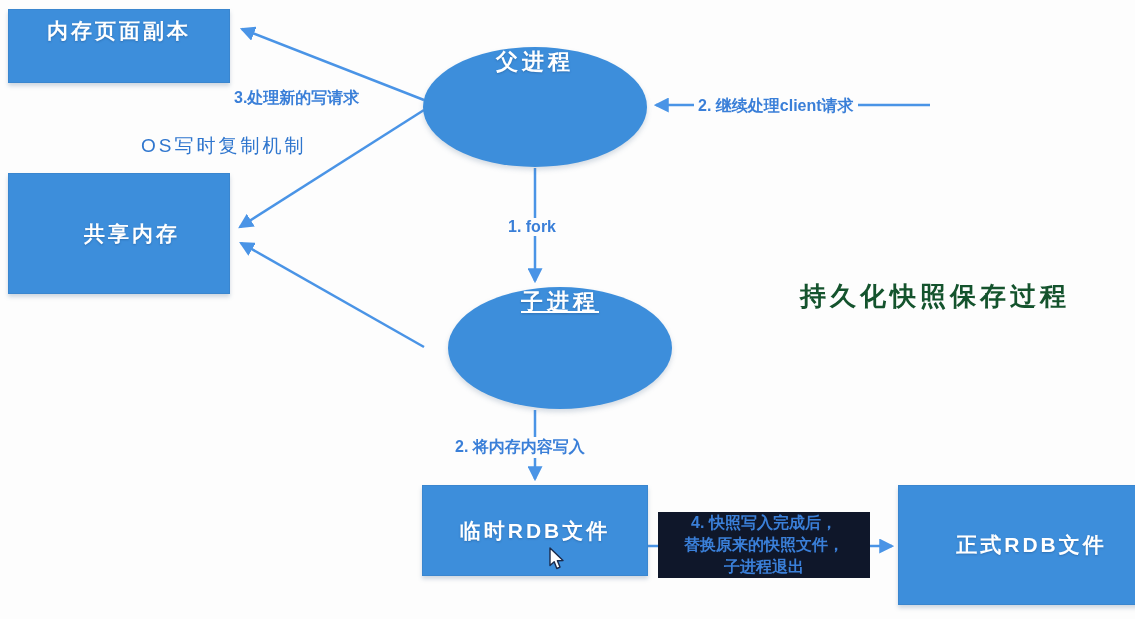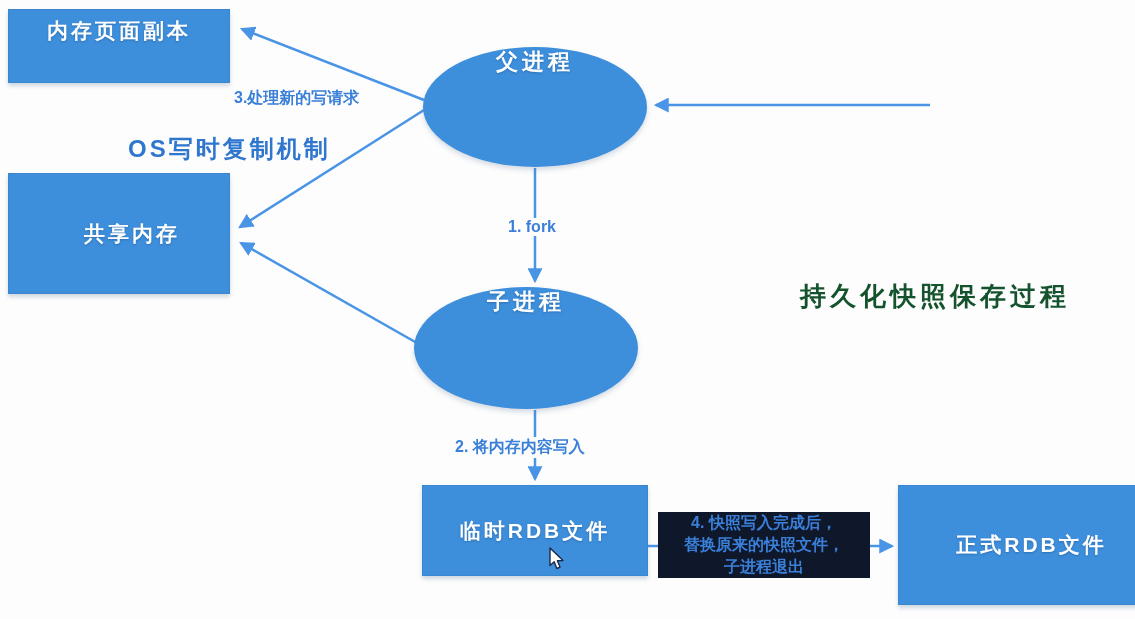--- a/index.html
+++ b/index.html
@@ -58,24 +58,24 @@
     font-size: 16px;
     font-weight: bold;
     white-space: nowrap;
   }
   .edge-label.on-line {
     background: #fdfdfd;
     padding: 0 4px;
   }
   .mechanism-label {
     position: absolute;
-    left: 128px; top: 133px;
+    left: 141px; top: 133px;
     color: #2f76ce;
-    font-size: 24px;
-    font-weight: bold;
+    font-size: 19px;
+    font-weight: normal;
     letter-spacing: 3px;
     white-space: nowrap;
   }
   .diagram-title {
     position: absolute;
     left: 800px; top: 279px;
     color: #14532d;
     font-size: 26px;
     font-weight: bold;
     letter-spacing: 4px;
@@ -124,34 +124,35 @@
   </div>
 
   <div class="node-rect" style="left:8px; top:173px; width:222px; height:121px;padding-left:26px;">
     <span>共享内存</span>
   </div>
 
   <div class="node-ellipse" style="left:423px; top:47px; width:224px; height:120px;">
     <span>父进程</span>
   </div>
 
-  <div class="node-ellipse" style="left:414px; top:287px; width:224px; height:122px;">
+  <div class="node-ellipse" style="left:448px; top:287px; width:224px; height:122px;text-decoration:underline;">
     <span>子进程</span>
   </div>
 
   <div class="node-rect" style="left:422px; top:485px; width:226px; height:91px;">
     <span>临时RDB文件</span>
   </div>
 
   <div class="node-rect" style="left:898px; top:485px; width:267px; height:120px;">
     <span>正式RDB文件</span>
   </div>
 
   <div class="edge-label" style="left:234px; top:56px;margin-top:32px;">3.处理新的写请求</div>
 
+  <div class="edge-label on-line" style="left:694px; top:96px;">2. 继续处理client请求</div>
 
   <div class="edge-label on-line" style="left:504px; top:218px;">1. fork</div>
 
   <div class="edge-label on-line" style="left:451px; top:437px;">2. 将内存内容写入</div>
 
   <div class="replace-label">
     <div>4. 快照写入完成后，</div>
     <div>替换原来的快照文件，</div>
     <div>子进程退出</div>
   </div>

